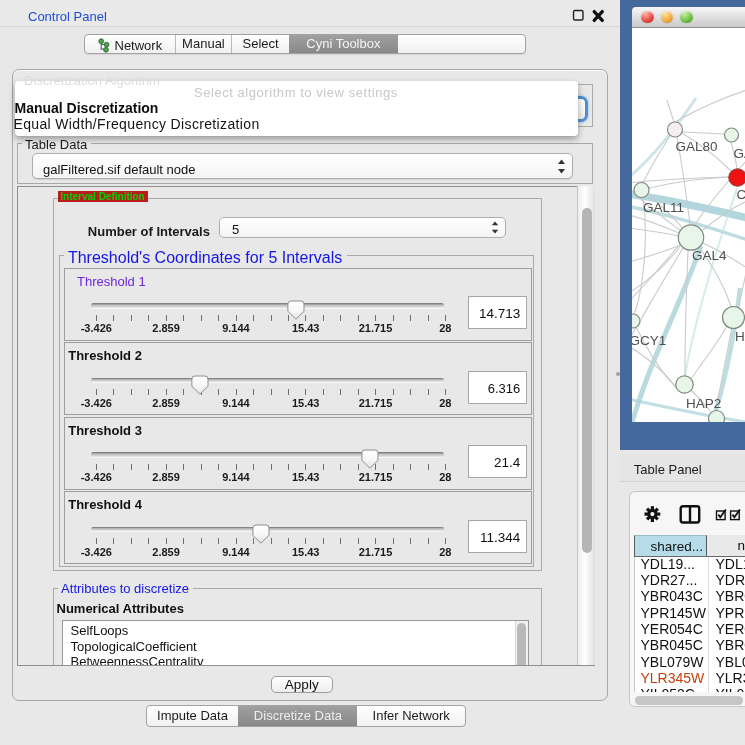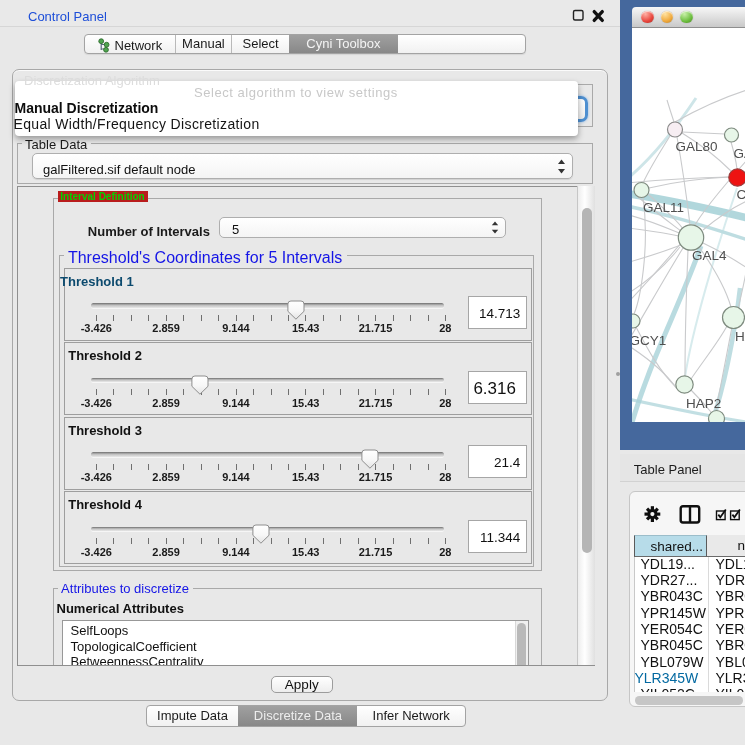--- a/index.html
+++ b/index.html
@@ -46,21 +46,21 @@
 <div class="abs" style="left:219px;top:216.5px;width:286.5px;height:21px;border:1px solid #aeaeae;border-radius:5px;background:linear-gradient(#ffffff,#f4f4f4)">
           <div style="position:absolute;left:12px;top:4.5px;font-size:13px;color:#111">5</div>
           <svg style="position:absolute;right:6px;top:3.5px" width="8" height="13" viewBox="0 0 8 13">
             <path d="M4 0.5 L7.2 4.2 H0.8 Z" fill="#333"></path>
             <path d="M4 12.5 L7.2 8.8 H0.8 Z" fill="#333"></path>
           </svg>
         </div>
 <div class="abs" style="left:58.8px;top:255px;width:475.2px;height:311.5px;border:1px solid #a9a9a9"></div>
 <div class="abs" style="left:63.5px;top:248.5px;font-size:16px;color:#1515e6;font-weight:normal;white-space:nowrap;background:#e8e8e8">&nbsp;Threshold's Coordinates for 5 Intervals&nbsp;</div>
 <div class="abs" style="left:63.5px;top:267.5px;width:468.5px;height:73px;border:1px solid #9e9e9e"></div>
-<div class="abs" style="left:60px;top:273.5px;font-size:13px;color:#0c4a6e;font-weight:bold;white-space:nowrap;">Threshold 1</div>
+<div class="abs" style="left:77px;top:273.5px;font-size:13px;color:#6d28d9;font-weight:normal;white-space:nowrap;">Threshold 1</div>
 <div class="abs" style="left:90.5px;top:303.0px;width:353px;height:4.5px;border-radius:2.5px;background:linear-gradient(#6e6e6e,#c0c0c0 45%,#e9e9e9);box-shadow:0 1px 0 rgba(255,255,255,0.6)"></div>
 <div class="abs" style="left:95.8px;top:314.5px;width:350px;height:6px;background:repeating-linear-gradient(90deg,#6f6f6f 0,#6f6f6f 1px,transparent 1px,transparent 17.45px)"></div>
 <div class="abs" style="left:66.3px;top:322.0px;width:60px;text-align:center;font-size:11px;font-weight:bold;color:#1a1a1a">-3.426</div>
 <div class="abs" style="left:136.1px;top:322.0px;width:60px;text-align:center;font-size:11px;font-weight:bold;color:#1a1a1a">2.859</div>
 <div class="abs" style="left:205.89999999999998px;top:322.0px;width:60px;text-align:center;font-size:11px;font-weight:bold;color:#1a1a1a">9.144</div>
 <div class="abs" style="left:275.7px;top:322.0px;width:60px;text-align:center;font-size:11px;font-weight:bold;color:#1a1a1a">15.43</div>
 <div class="abs" style="left:345.5px;top:322.0px;width:60px;text-align:center;font-size:11px;font-weight:bold;color:#1a1a1a">21.715</div>
 <div class="abs" style="left:415.3px;top:322.0px;width:60px;text-align:center;font-size:11px;font-weight:bold;color:#1a1a1a">28</div>
 <svg class="abs" style="left:286.8px;top:300.3px" width="18" height="20" viewBox="0 0 18 20">
           <path d="M0.9 4 Q0.9 1 3.9 1 L14 1 Q17 1 17 4 L17 11.3 L8.95 19.2 L0.9 11.3 Z" fill="url(#tg)" stroke="#8e8e8e" stroke-width="1"></path>
@@ -86,21 +86,21 @@
 <svg class="abs" style="left:190.79999999999998px;top:374.8px" width="18" height="20" viewBox="0 0 18 20">
           <path d="M0.9 4 Q0.9 1 3.9 1 L14 1 Q17 1 17 4 L17 11.3 L8.95 19.2 L0.9 11.3 Z" fill="url(#tg)" stroke="#8e8e8e" stroke-width="1"></path>
           <defs>
             <linearGradient id="tg" x1="0" y1="0" x2="0" y2="1">
               <stop offset="0" stop-color="#ffffff"></stop>
               <stop offset="0.55" stop-color="#f7f7f7"></stop>
               <stop offset="1" stop-color="#e3e3e3"></stop>
             </linearGradient>
           </defs>
         </svg>
-<div class="abs" style="left:468px;top:370.5px;width:59.3px;height:33px;background:#fff;border:1px solid #a6a6a6;font-size:17px;color:#111;text-align:center;line-height:33px;padding-right:6px">6.316</div>
+<div class="abs" style="left:468px;top:370.5px;width:59.3px;height:33px;background:#fff;border:1px solid #a6a6a6;font-size:13px;color:#111;text-align:right;line-height:33px;padding-right:6px">6.316</div>
 <div class="abs" style="left:63.5px;top:416.5px;width:468.5px;height:73px;border:1px solid #9e9e9e"></div>
 <div class="abs" style="left:68.2px;top:422.5px;font-size:13px;color:#111;font-weight:bold;white-space:nowrap;">Threshold 3</div>
 <div class="abs" style="left:90.5px;top:452.0px;width:353px;height:4.5px;border-radius:2.5px;background:linear-gradient(#6e6e6e,#c0c0c0 45%,#e9e9e9);box-shadow:0 1px 0 rgba(255,255,255,0.6)"></div>
 <div class="abs" style="left:95.8px;top:463.5px;width:350px;height:6px;background:repeating-linear-gradient(90deg,#6f6f6f 0,#6f6f6f 1px,transparent 1px,transparent 17.45px)"></div>
 <div class="abs" style="left:66.3px;top:471.0px;width:60px;text-align:center;font-size:11px;font-weight:bold;color:#1a1a1a">-3.426</div>
 <div class="abs" style="left:136.1px;top:471.0px;width:60px;text-align:center;font-size:11px;font-weight:bold;color:#1a1a1a">2.859</div>
 <div class="abs" style="left:205.89999999999998px;top:471.0px;width:60px;text-align:center;font-size:11px;font-weight:bold;color:#1a1a1a">9.144</div>
 <div class="abs" style="left:275.7px;top:471.0px;width:60px;text-align:center;font-size:11px;font-weight:bold;color:#1a1a1a">15.43</div>
 <div class="abs" style="left:345.5px;top:471.0px;width:60px;text-align:center;font-size:11px;font-weight:bold;color:#1a1a1a">21.715</div>
 <div class="abs" style="left:415.3px;top:471.0px;width:60px;text-align:center;font-size:11px;font-weight:bold;color:#1a1a1a">28</div>
@@ -260,20 +260,20 @@
 <div style="position:absolute;left:6px;top:31.3px;font-size:14px;color:#111;white-space:nowrap">YBR043C</div>
 <div style="position:absolute;left:81px;top:31.3px;font-size:14px;color:#111;white-space:nowrap">YBR0</div>
 <div style="position:absolute;left:6px;top:47.6px;font-size:14px;color:#111;white-space:nowrap">YPR145W</div>
 <div style="position:absolute;left:81px;top:47.6px;font-size:14px;color:#111;white-space:nowrap">YPR1</div>
 <div style="position:absolute;left:6px;top:63.9px;font-size:14px;color:#111;white-space:nowrap">YER054C</div>
 <div style="position:absolute;left:81px;top:63.9px;font-size:14px;color:#111;white-space:nowrap">YER0</div>
 <div style="position:absolute;left:6px;top:80.2px;font-size:14px;color:#111;white-space:nowrap">YBR045C</div>
 <div style="position:absolute;left:81px;top:80.2px;font-size:14px;color:#111;white-space:nowrap">YBR0</div>
 <div style="position:absolute;left:6px;top:96.5px;font-size:14px;color:#111;white-space:nowrap">YBL079W</div>
 <div style="position:absolute;left:81px;top:96.5px;font-size:14px;color:#111;white-space:nowrap">YBL0</div>
-<div style="position:absolute;left:0;top:112.8px;font-size:14px;color:#0369a1;white-space:nowrap">YLR345W</div>
+<div style="position:absolute;left:6px;top:112.8px;font-size:14px;color:#c2410c;white-space:nowrap">YLR345W</div>
 <div style="position:absolute;left:81px;top:112.8px;font-size:14px;color:#111;white-space:nowrap">YLR3</div>
 <div style="position:absolute;left:6px;top:129.1px;font-size:14px;color:#111;white-space:nowrap">YIL052C</div>
 <div style="position:absolute;left:81px;top:129.1px;font-size:14px;color:#111;white-space:nowrap">YIL0</div>
 <div style="position:absolute;left:73.5px;top:0;width:1px;height:100%;background:#dadada"></div>
 </div>
 <div class="abs" style="left:634.6px;top:696.3px;width:108.9px;height:8.5px;background:#c6c6c6;border-radius:4.2px"></div>
 <div class="abs" style="left:615.5px;top:371.5px;width:4px;height:4px;background:#9f9f9f;border-radius:50%"></div>
 </div>
 </body></html>

